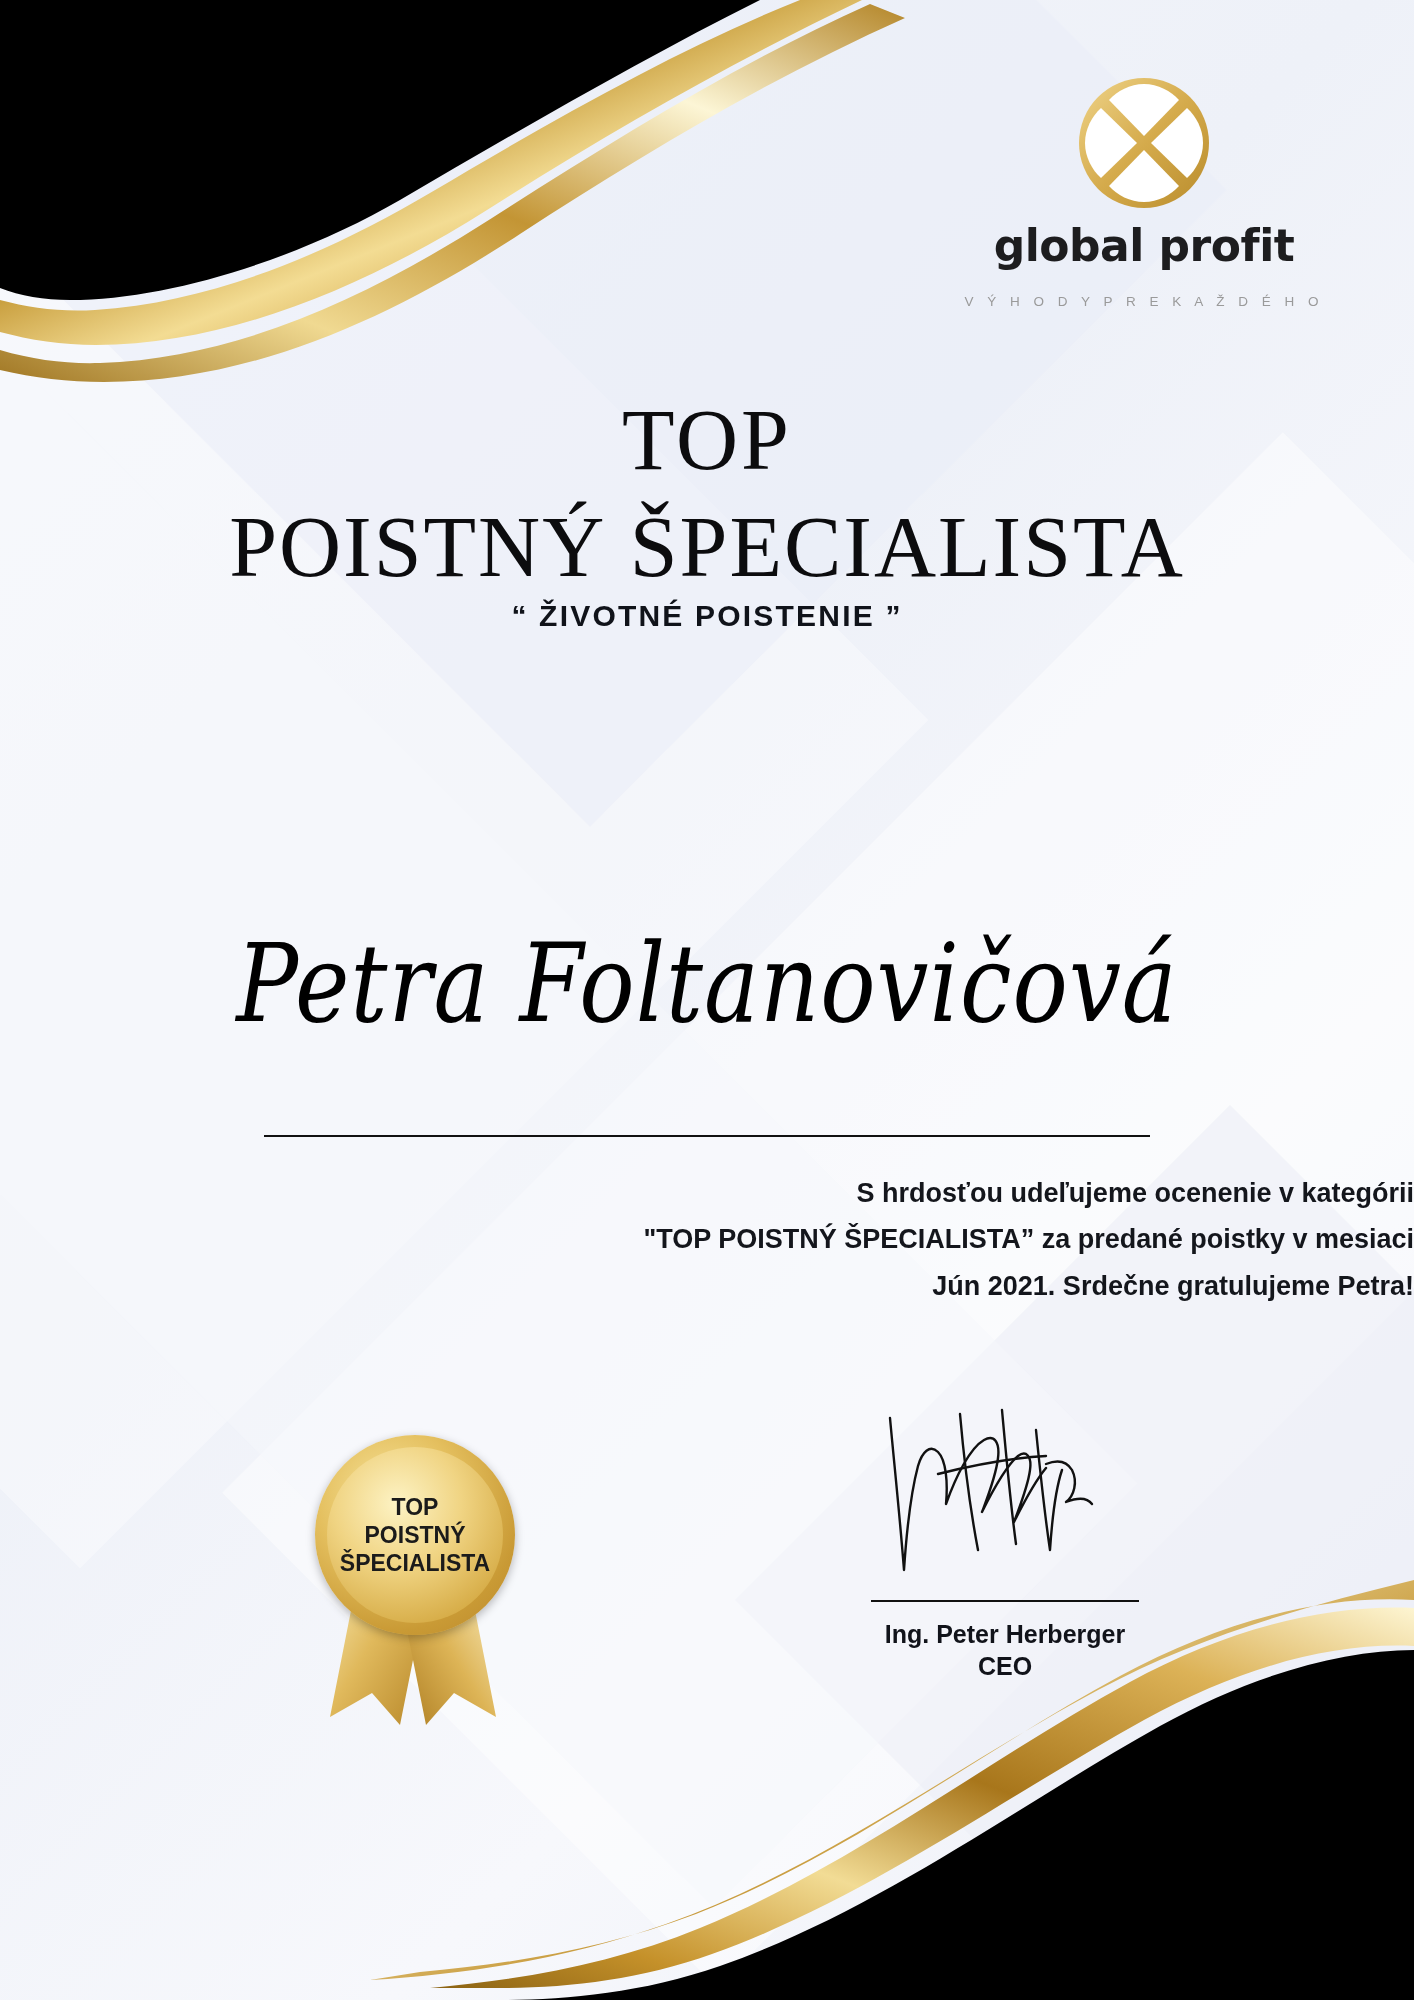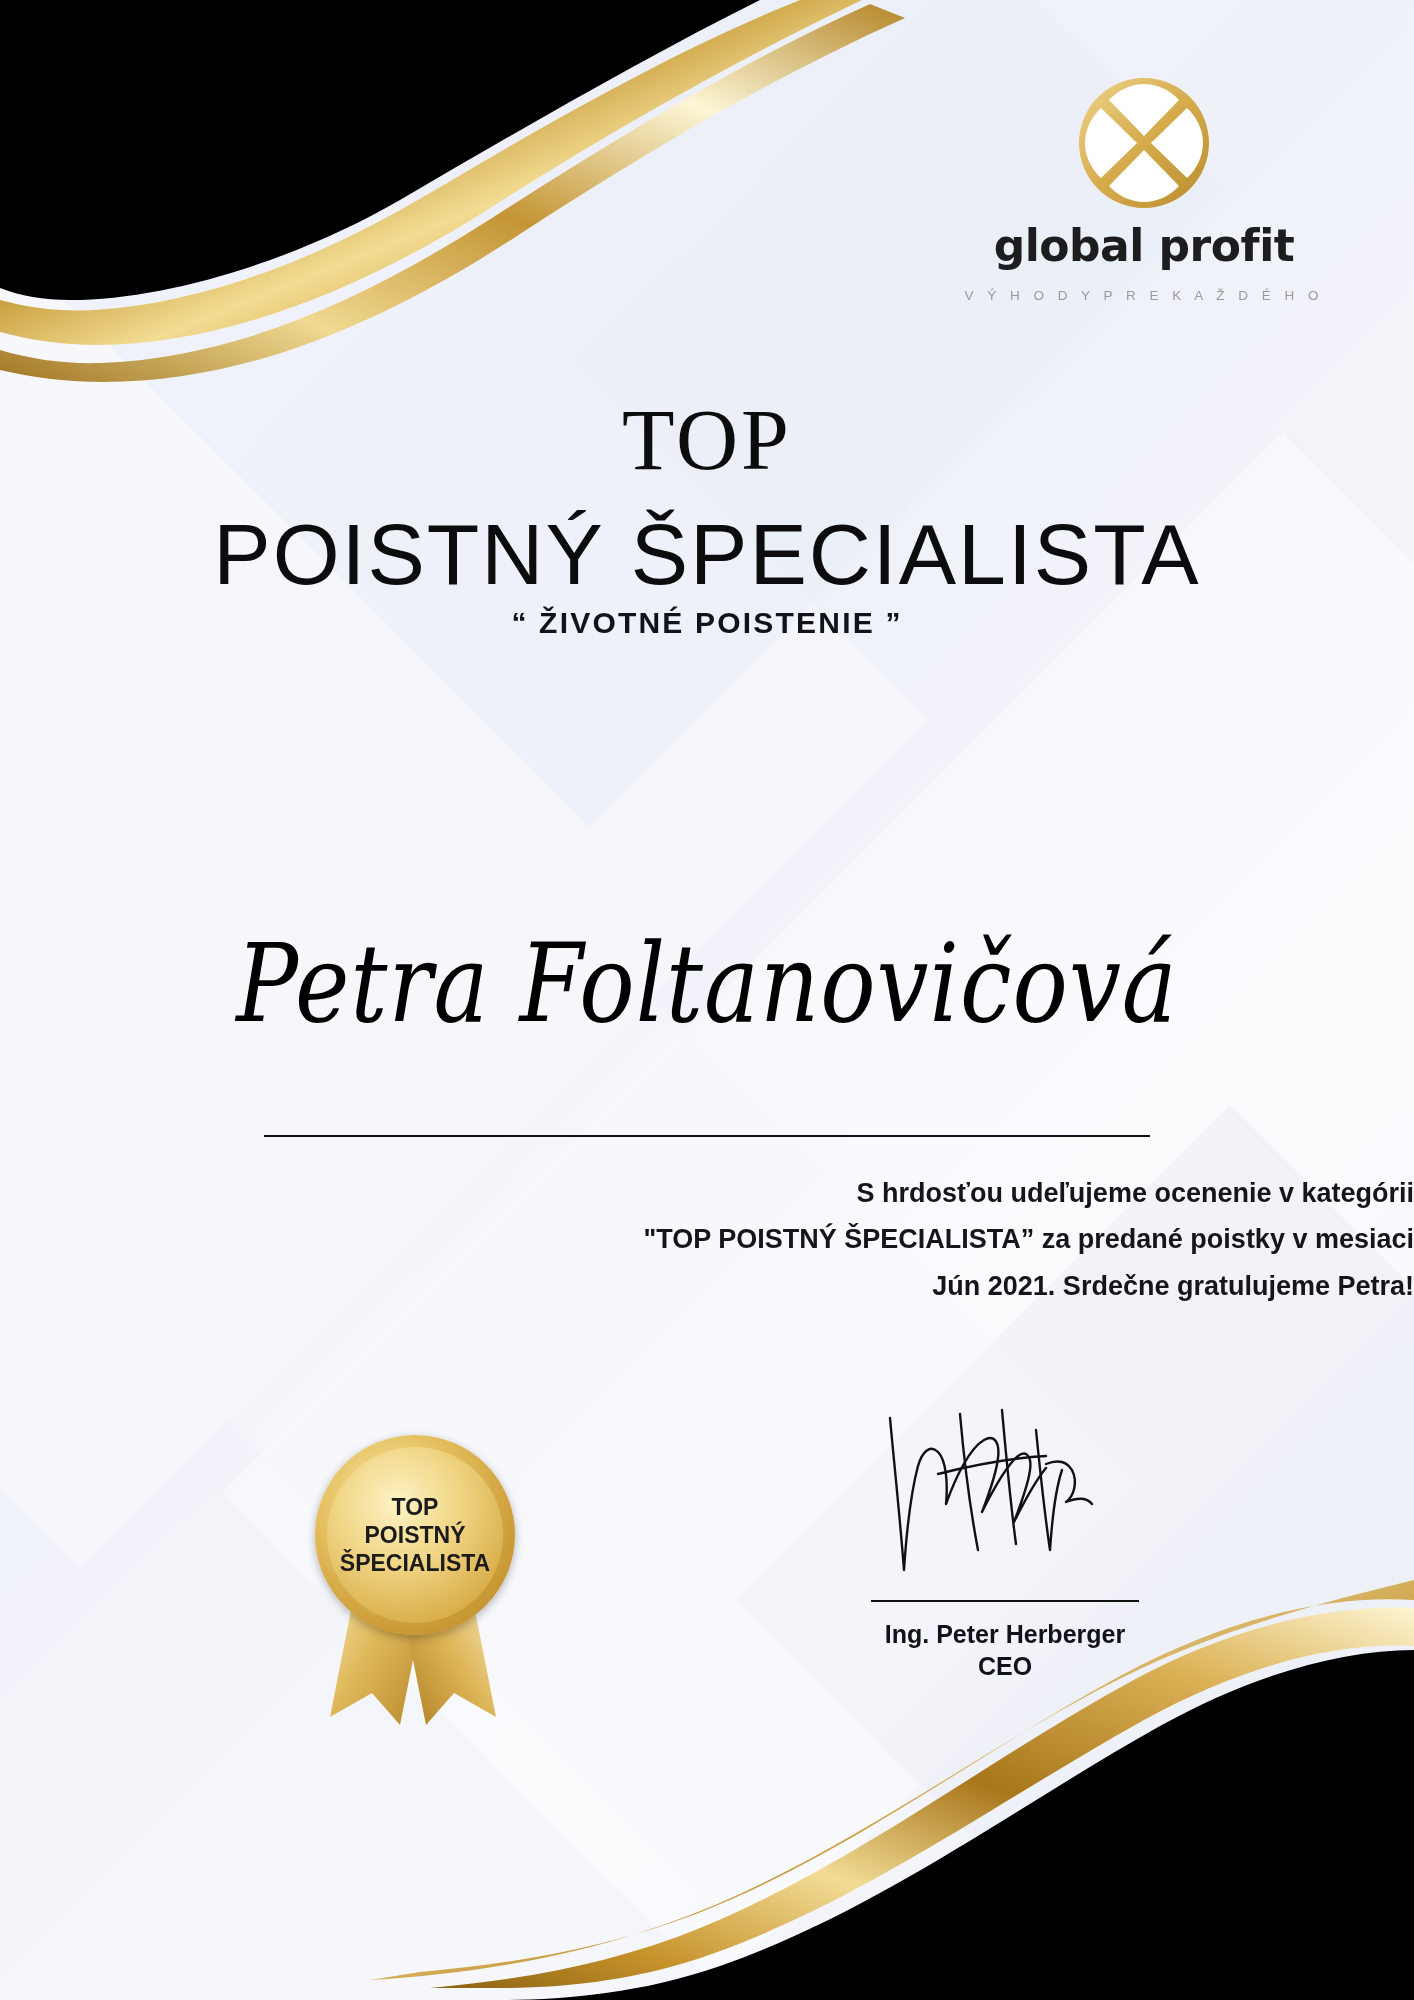--- a/index.html
+++ b/index.html
@@ -59,45 +59,45 @@
     font-weight: 700;
     letter-spacing: -0.5px;
     color: #1d1d1f;
     line-height: 1;
   }
   .logo-tag {
     font-family: "Liberation Sans", sans-serif;
     font-size: 13.5px;
     letter-spacing: 5.0px;
     color: #9a9a9a;
-    margin-top: 20px;
+    margin-top: 26px;
   }
 
   
   .title-wrap {
     position: absolute;
     top: 395px;
     left: 0;
     width: 1414px;
     text-align: center;
   }
   .title-1 {
     font-family: "Liberation Serif", serif;
     font-size: 86px;
     letter-spacing: 3px;
     color: #0c0c0e;
     line-height: 1.05;
   }
   .title-2 {
-    font-family: Liberation Sans, sans-serif;
+    font-family: Liberation Serif, serif;
     font-size: 86px;
     letter-spacing: 2px;
     color: #0c0c0e;
     line-height: 1.18;
-    margin-top: 19px;
+    margin-top: 12px;
   }
   .subtitle {
     font-family: "Liberation Sans", sans-serif;
     font-weight: bold;
     font-size: 30px;
     letter-spacing: 2.2px;
     color: #10131a;
   }
   .date-line {
     font-family: "Liberation Serif", serif;

